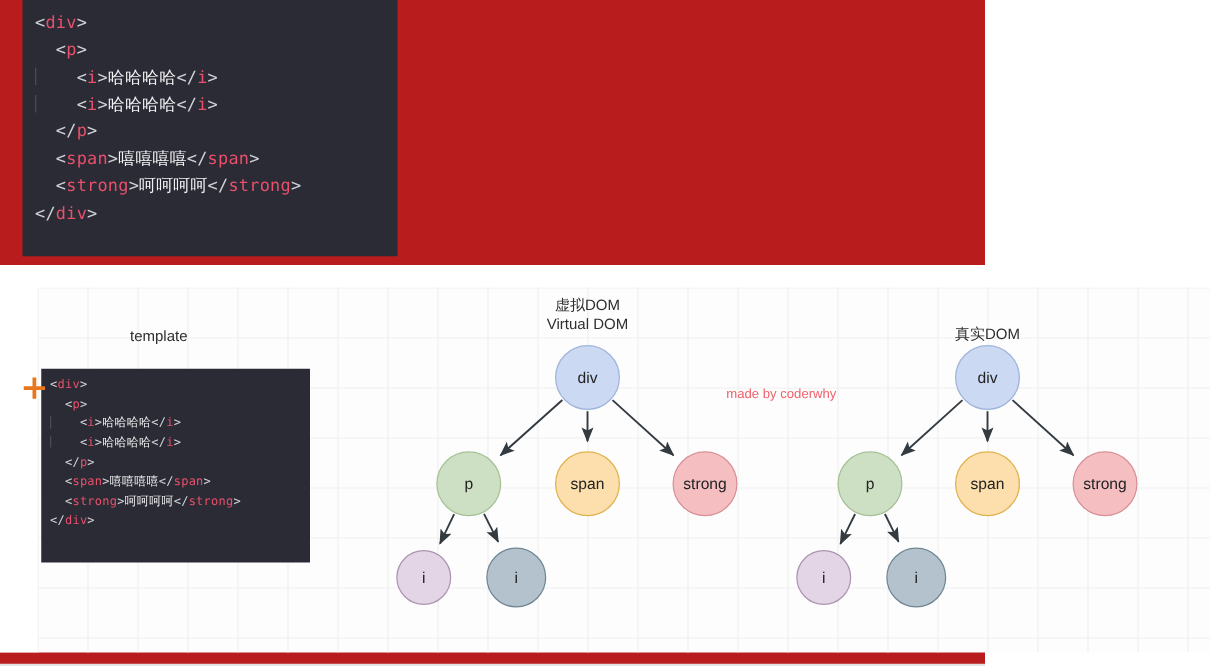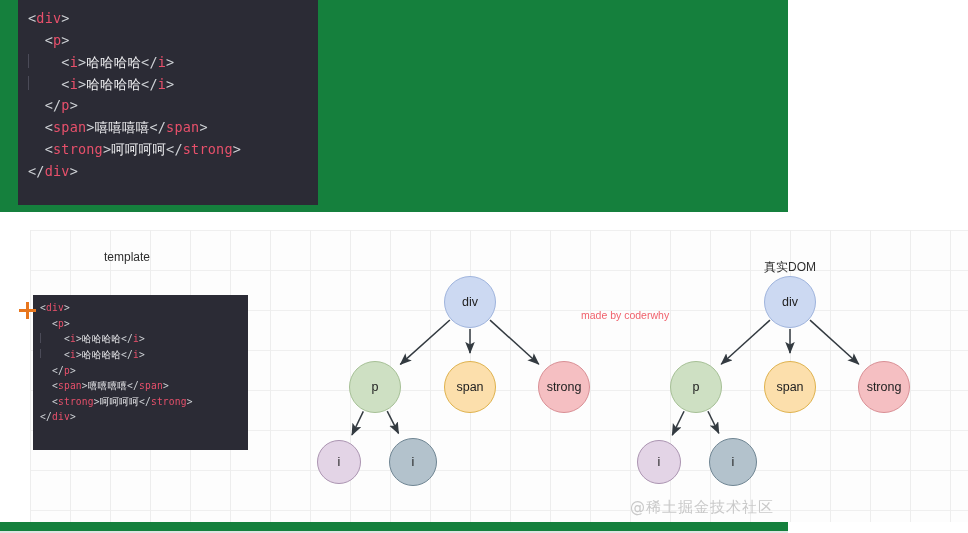--- a/index.html
+++ b/index.html
@@ -6,21 +6,21 @@
   html, body {
     margin: 0; padding: 0;
     width: 968px; height: 533px;
     background: #ffffff;
     font-family: "Liberation Sans", sans-serif;
     overflow: hidden;
   }
   #page {
     position: relative;
     width: 788px; height: 533px;
-    background: #15803d;
+    background: #b91c1c;
     border-bottom: 2px solid #e2e2e2;
   }
 
   
   #code-top {
     position: absolute;
     left: 18px; top: 0px;
     width: 300px; height: 205px;
     background: #2b2b35;
     padding: 8px 0 8px 0;
@@ -142,21 +142,23 @@
       <div class="code-line"><span>&nbsp;&nbsp;</span><span class="tok-punct">&lt;/</span><span class="tok-tag">p</span><span class="tok-punct">&gt;</span></div>
       <div class="code-line"><span>&nbsp;&nbsp;</span><span class="tok-punct">&lt;</span><span class="tok-tag">span</span><span class="tok-punct">&gt;</span><span class="tok-text">嘻嘻嘻嘻</span><span class="tok-punct">&lt;/</span><span class="tok-tag">span</span><span class="tok-punct">&gt;</span></div>
       <div class="code-line"><span>&nbsp;&nbsp;</span><span class="tok-punct">&lt;</span><span class="tok-tag">strong</span><span class="tok-punct">&gt;</span><span class="tok-text">呵呵呵呵</span><span class="tok-punct">&lt;/</span><span class="tok-tag">strong</span><span class="tok-punct">&gt;</span></div>
       <div class="code-line"><span></span><span class="tok-punct">&lt;/</span><span class="tok-tag">div</span><span class="tok-punct">&gt;</span></div>
     </div>
 
   <div id="canvas">
     <div id="canvas-mask-l"></div>
     <div id="canvas-mask-t"></div>
 
-    <div class="canvas-label" style="left:62px; top:38px; width:130px;">template</div>
+    <div class="canvas-label" style="left:62px; top:50px; width:130px;">template</div>
+    <div class="canvas-label" style="left:405px; top:25px; width:130px;">虚拟DOM
+Virtual DOM</div>
     <div class="canvas-label" style="left:725px; top:48px; width:130px;">真实DOM</div>
     <div id="made-by" style="left:581px; top:97px;">made by coderwhy</div>
 
     <div id="code-mid">
         <div class="code-line"><span></span><span class="tok-punct">&lt;</span><span class="tok-tag">div</span><span class="tok-punct">&gt;</span></div>
         <div class="code-line"><span>&nbsp;&nbsp;</span><span class="tok-punct">&lt;</span><span class="tok-tag">p</span><span class="tok-punct">&gt;</span></div>
         <div class="code-line"><span class="indent-guide">&nbsp;&nbsp;</span><span>&nbsp;&nbsp;</span><span class="tok-punct">&lt;</span><span class="tok-tag">i</span><span class="tok-punct">&gt;</span><span class="tok-text">哈哈哈哈</span><span class="tok-punct">&lt;/</span><span class="tok-tag">i</span><span class="tok-punct">&gt;</span></div>
         <div class="code-line"><span class="indent-guide">&nbsp;&nbsp;</span><span>&nbsp;&nbsp;</span><span class="tok-punct">&lt;</span><span class="tok-tag">i</span><span class="tok-punct">&gt;</span><span class="tok-text">哈哈哈哈</span><span class="tok-punct">&lt;/</span><span class="tok-tag">i</span><span class="tok-punct">&gt;</span></div>
         <div class="code-line"><span>&nbsp;&nbsp;</span><span class="tok-punct">&lt;/</span><span class="tok-tag">p</span><span class="tok-punct">&gt;</span></div>
         <div class="code-line"><span>&nbsp;&nbsp;</span><span class="tok-punct">&lt;</span><span class="tok-tag">span</span><span class="tok-punct">&gt;</span><span class="tok-text">嘻嘻嘻嘻</span><span class="tok-punct">&lt;/</span><span class="tok-tag">span</span><span class="tok-punct">&gt;</span></div>
@@ -224,14 +226,13 @@
           <span>i</span>
         </div>
         <div class="node n-i2" style="left: 709px; top: 226px; width: 48px; height: 48px;">
           <span>i</span>
         </div>
       </div>
 
     <div id="arrows-layer"></div>
   </div>
 
-  <div id="watermark">@稀土掘金技术社区</div>
 </div>
 
 </body></html>

